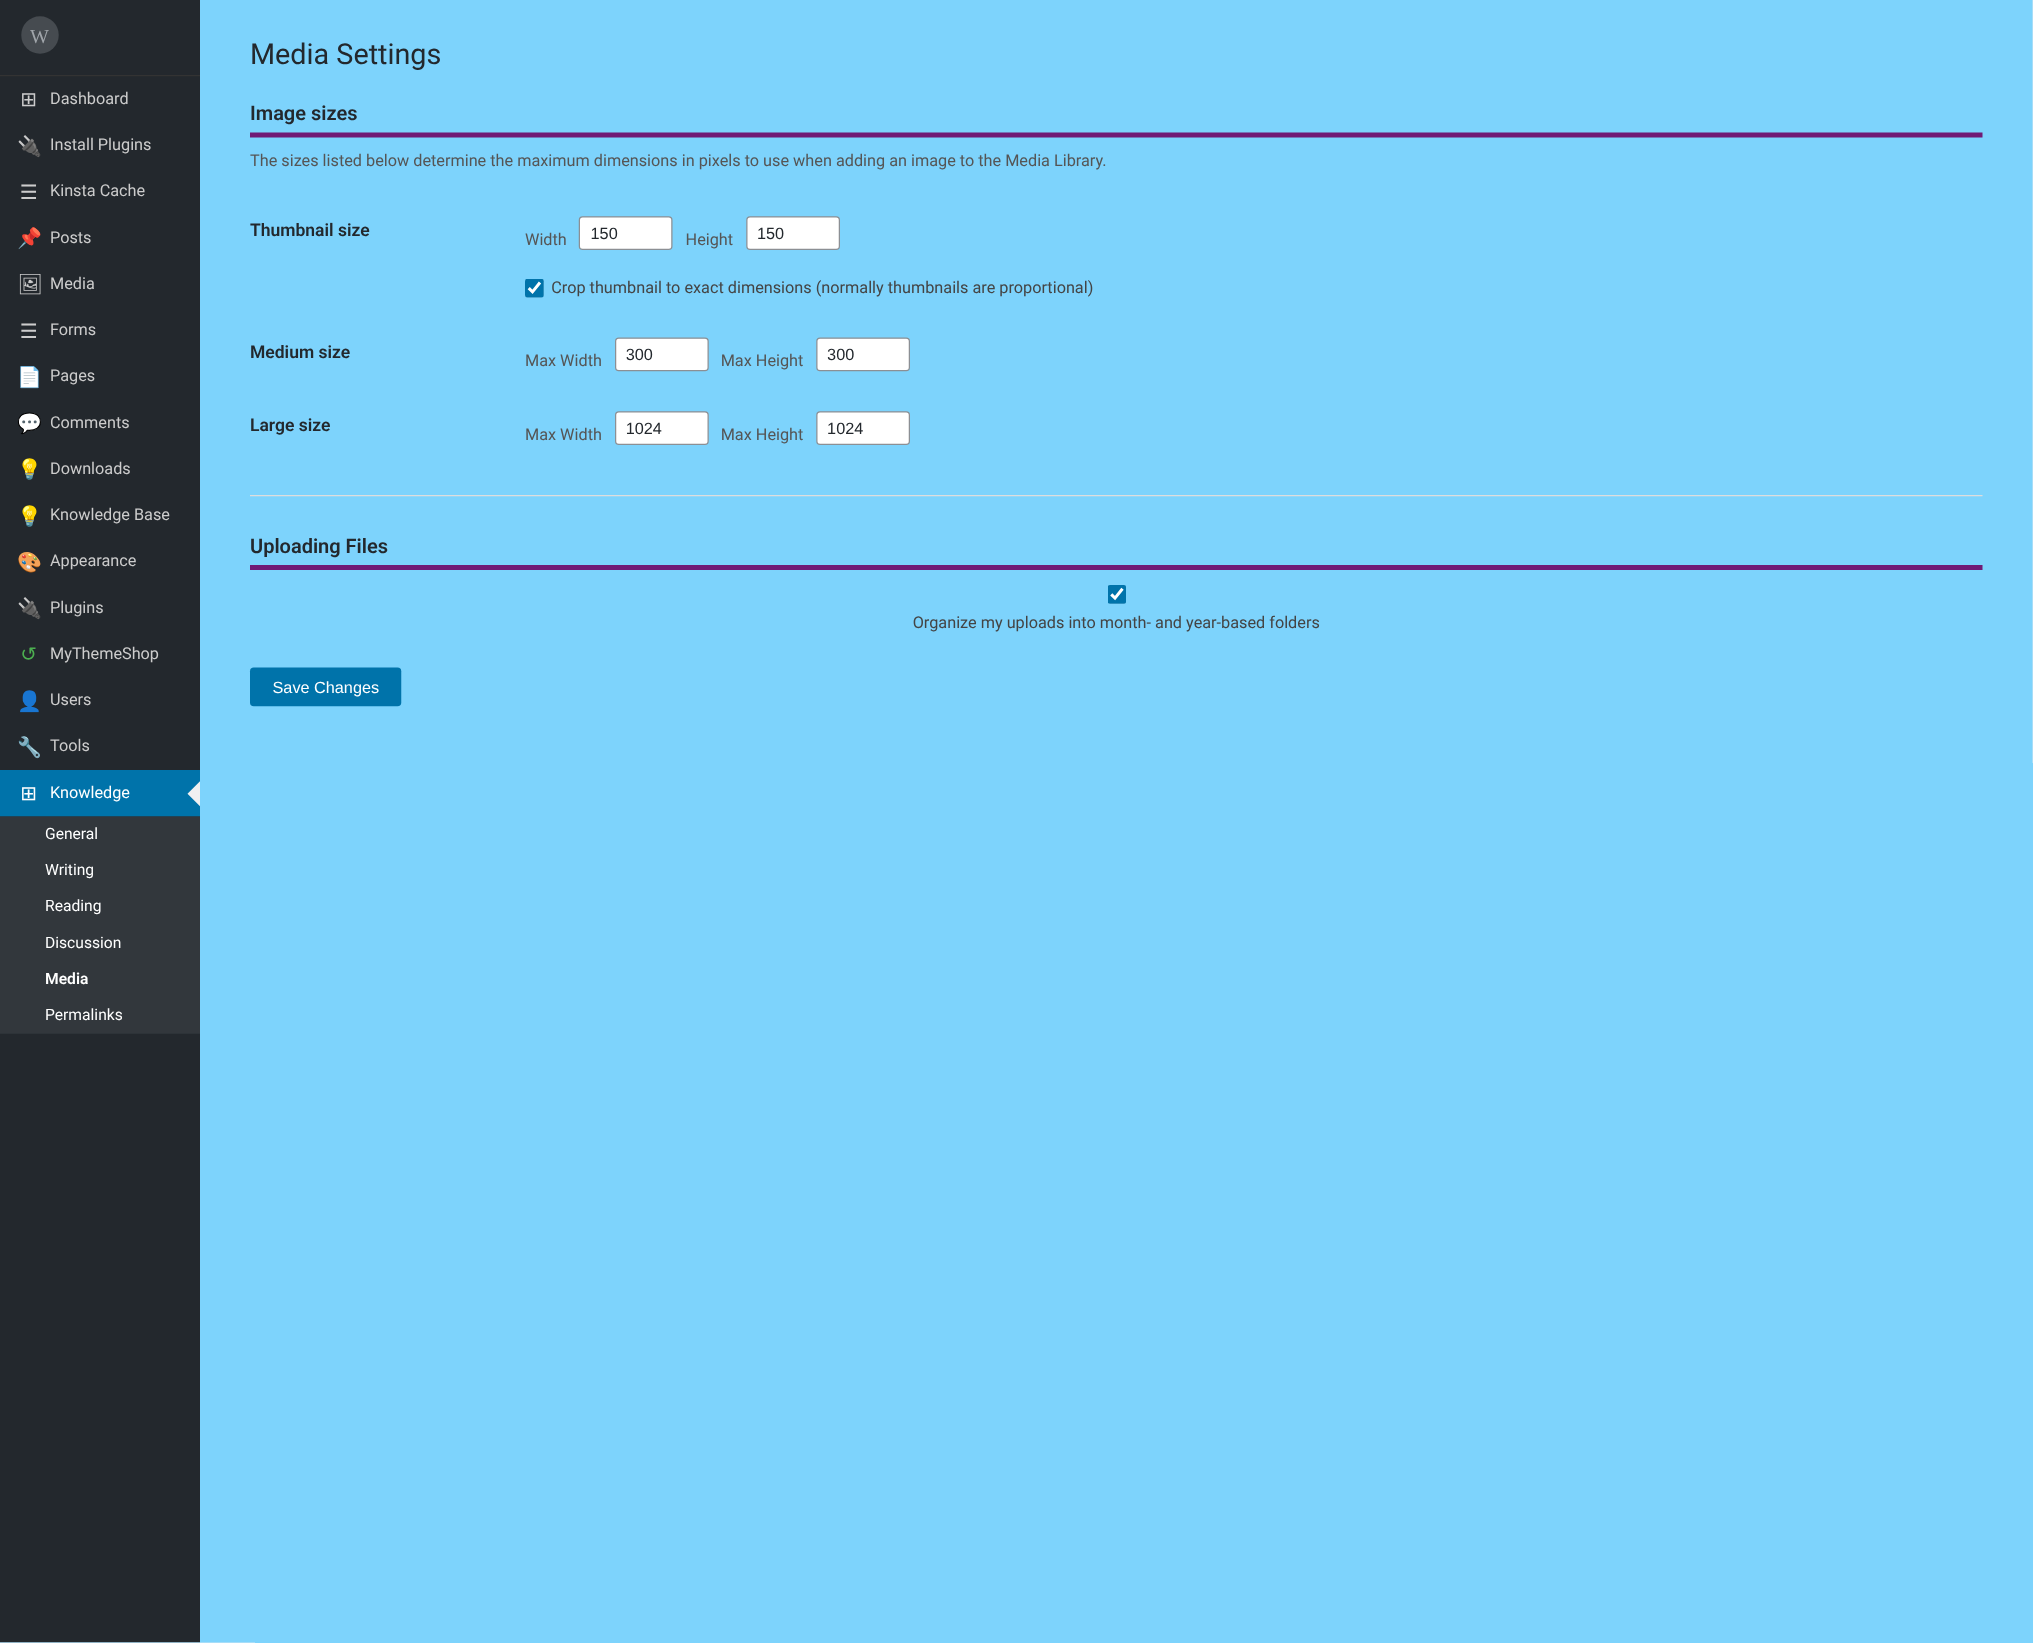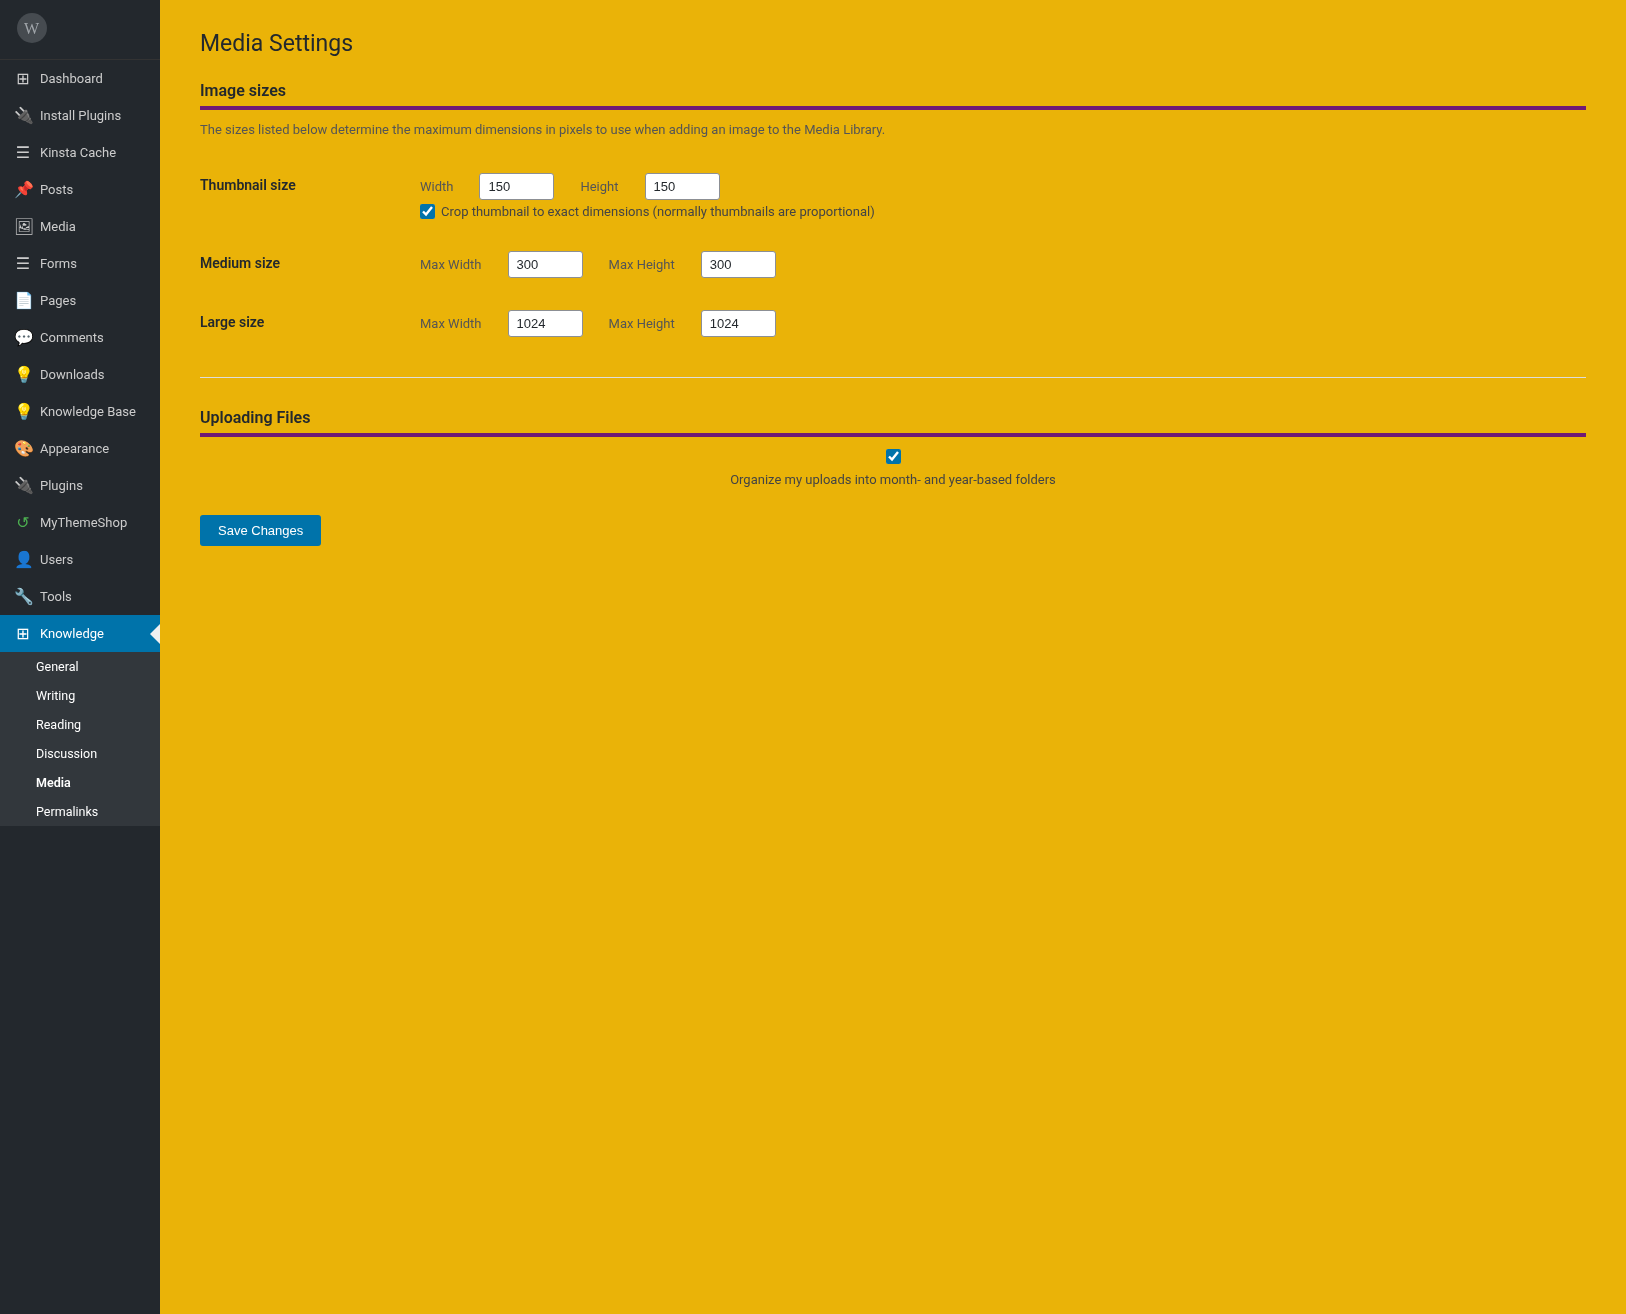--- a/index.html
+++ b/index.html
@@ -57,21 +57,21 @@
       border-top: 10px solid transparent;
       border-bottom: 10px solid transparent;
       border-right: 10px solid #f0f0f1;
     }
 
     
     #main {
       flex: 1;
       overflow-y: auto;
       padding: 30px 40px;
-      background: #eab308;
+      background: #7dd3fc;
     }
     h1.page-title {
       font-size: 23px;
       font-weight: 400;
       color: #23282d;
       margin-bottom: 24px;
     }
     .section-title {
       font-size: 16px;
       font-weight: 600;
@@ -95,42 +95,42 @@
       width: 220px;
       padding: 16px 10px 16px 0;
       vertical-align: top;
       padding-top: 20px;
     }
     .form-table tr td:last-child {
       padding: 16px 0;
     }
     .input-group {
       display: flex;
-      align-items: center;
-      gap: 26px;
+      align-items: flex-end;
+      gap: 10px;
       flex-wrap: wrap;
     }
     .input-group label {
       font-size: 13px;
       color: #555;
     }
     .input-group input[type="number"],
     .input-group input[type="text"] {
       width: 75px;
       padding: 5px 8px;
       border: 1px solid #8c8f94;
       border-radius: 3px;
       font-size: 13px;
       background: #fff;
       color: #23282d;
     }
     .crop-label {
       display: flex;
       gap: 6px;
-      margin-top: 4px;
+      margin-top: 23px;
       font-size: 13px;
       color: #444;
     }
     .crop-label input[type="checkbox"] {
       accent-color: #0073aa;
       width: 15px;
       height: 15px;
     }
 
     .uploading-section { margin-top: 30px; }

